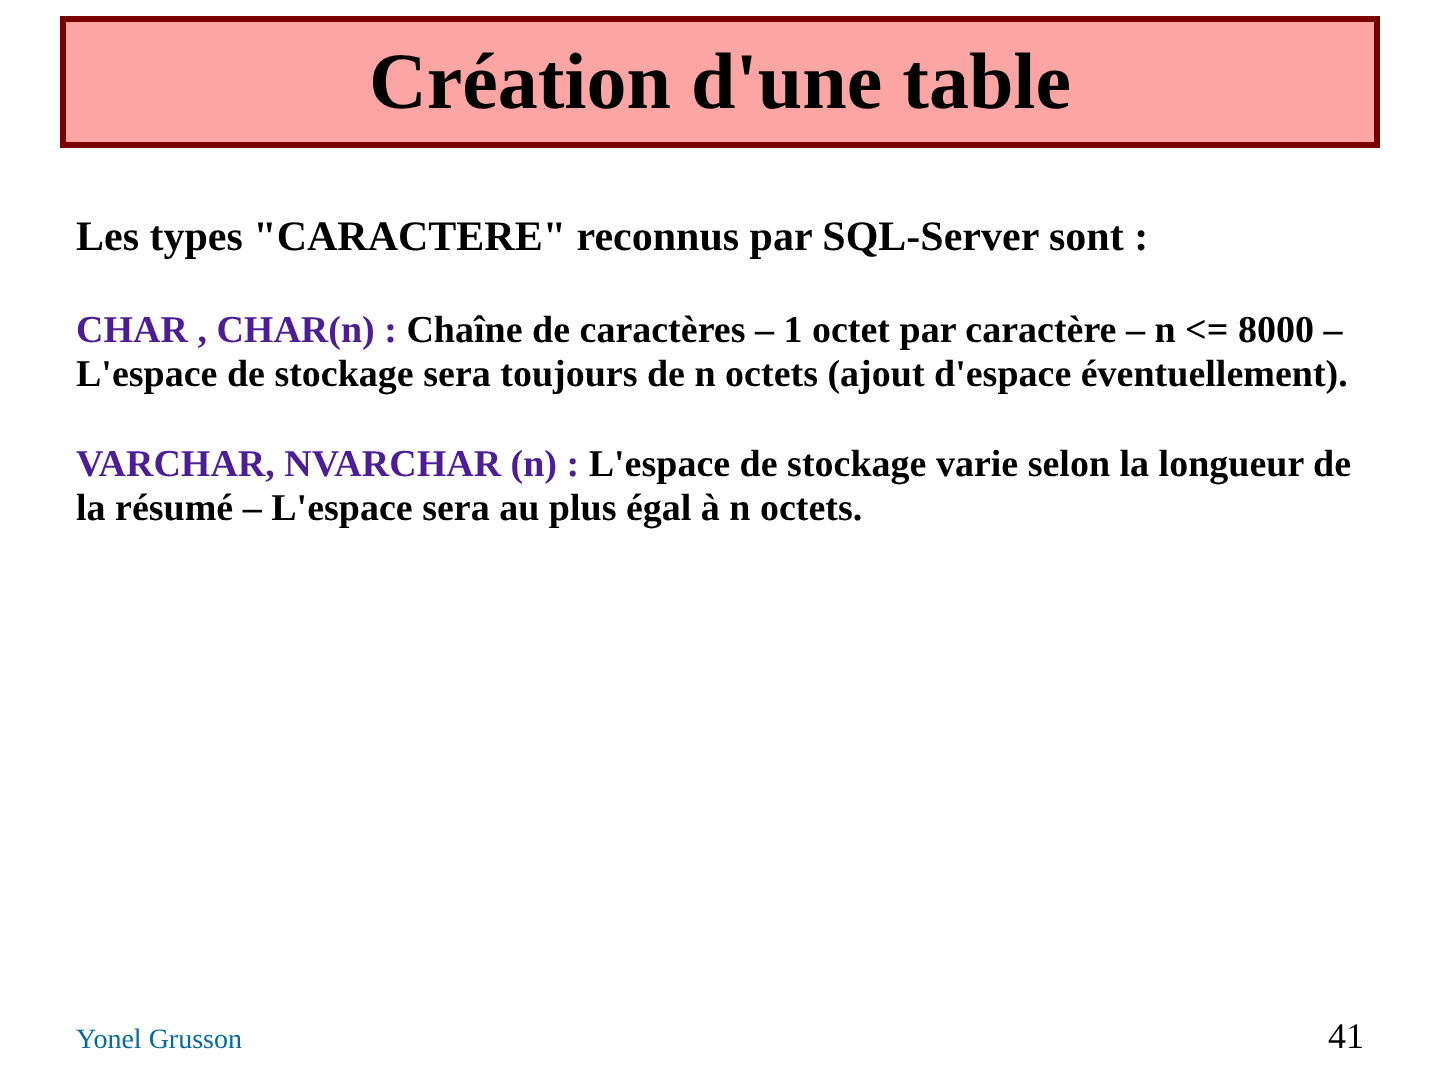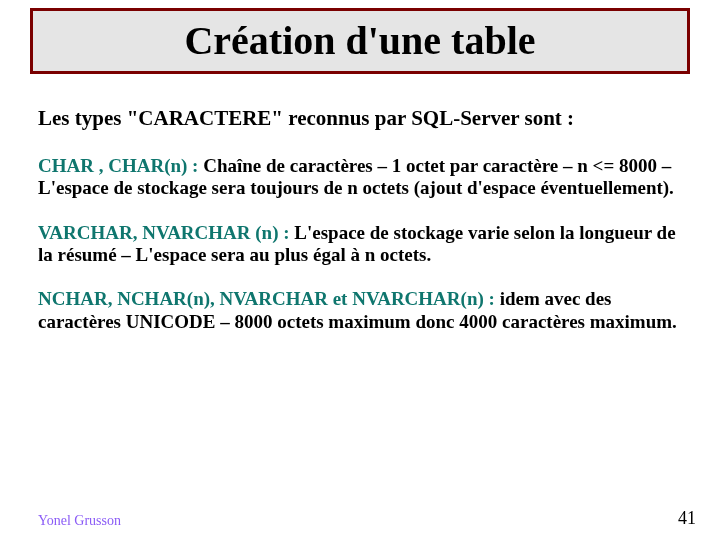--- a/index.html
+++ b/index.html
@@ -17,21 +17,21 @@
     width: 720px;
     height: 540px;
     box-sizing: border-box;
   }
   .title-box {
     position: absolute;
     top: 8px;
     left: 30px;
     width: 660px;
     height: 66px;
-    background: #e5e5e5;
+    background: #fca5a5;
     border: 3px solid #7a0000;
     box-sizing: border-box;
     display: flex;
     align-items: center;
     justify-content: center;
   }
   .title-box .title-text {
     font-size: 40px;
     font-weight: bold;
     color: #000;
@@ -51,34 +51,34 @@
     line-height: 1.18;
   }
   .para {
     font-size: 19px;
     font-weight: bold;
     color: #000;
     margin: 0 0 22px 0;
     line-height: 1.18;
   }
   .para .term {
-    color: #0f766e;
+    color: #4c1d95;
     font-weight: bold;
   }
   .footer-author {
     position: absolute;
     bottom: 11px;
     left: 38px;
     font-size: 14px;
-    color: #8b5cf6;
+    color: #0369a1;
   }
   .footer-page {
     position: absolute;
     bottom: 11px;
-    right: 24px;
+    right: 38px;
     font-size: 18px;
     color: #000;
   }
 </style>
 </head>
 <body>
 
 <div class="slide">
 
   <div class="title-box">
@@ -89,21 +89,18 @@
     <p class="intro">Les types "CARACTERE" reconnus par SQL-Server sont :</p>
 
     <p class="para">
       <span class="term">CHAR , CHAR(n) :</span><span> Chaîne de caractères – 1 octet par caractère – n &lt;= 8000 – L'espace de stockage sera toujours de n octets (ajout d'espace éventuellement).</span>
     </p>
 
     <p class="para">
       <span class="term">VARCHAR, NVARCHAR (n) :</span><span> L'espace de stockage varie selon la longueur de la résumé – L'espace sera au plus égal à n octets.</span>
     </p>
 
-    <p class="para">
-      <span class="term">NCHAR, NCHAR(n), NVARCHAR et NVARCHAR(n) :</span><span> idem avec des caractères UNICODE – 8000 octets maximum donc 4000 caractères maximum.</span>
-    </p>
 
   </div>
 
   <div class="footer-author">Yonel Grusson</div>
   <div class="footer-page">41</div>
 </div>
 
 </body></html>

